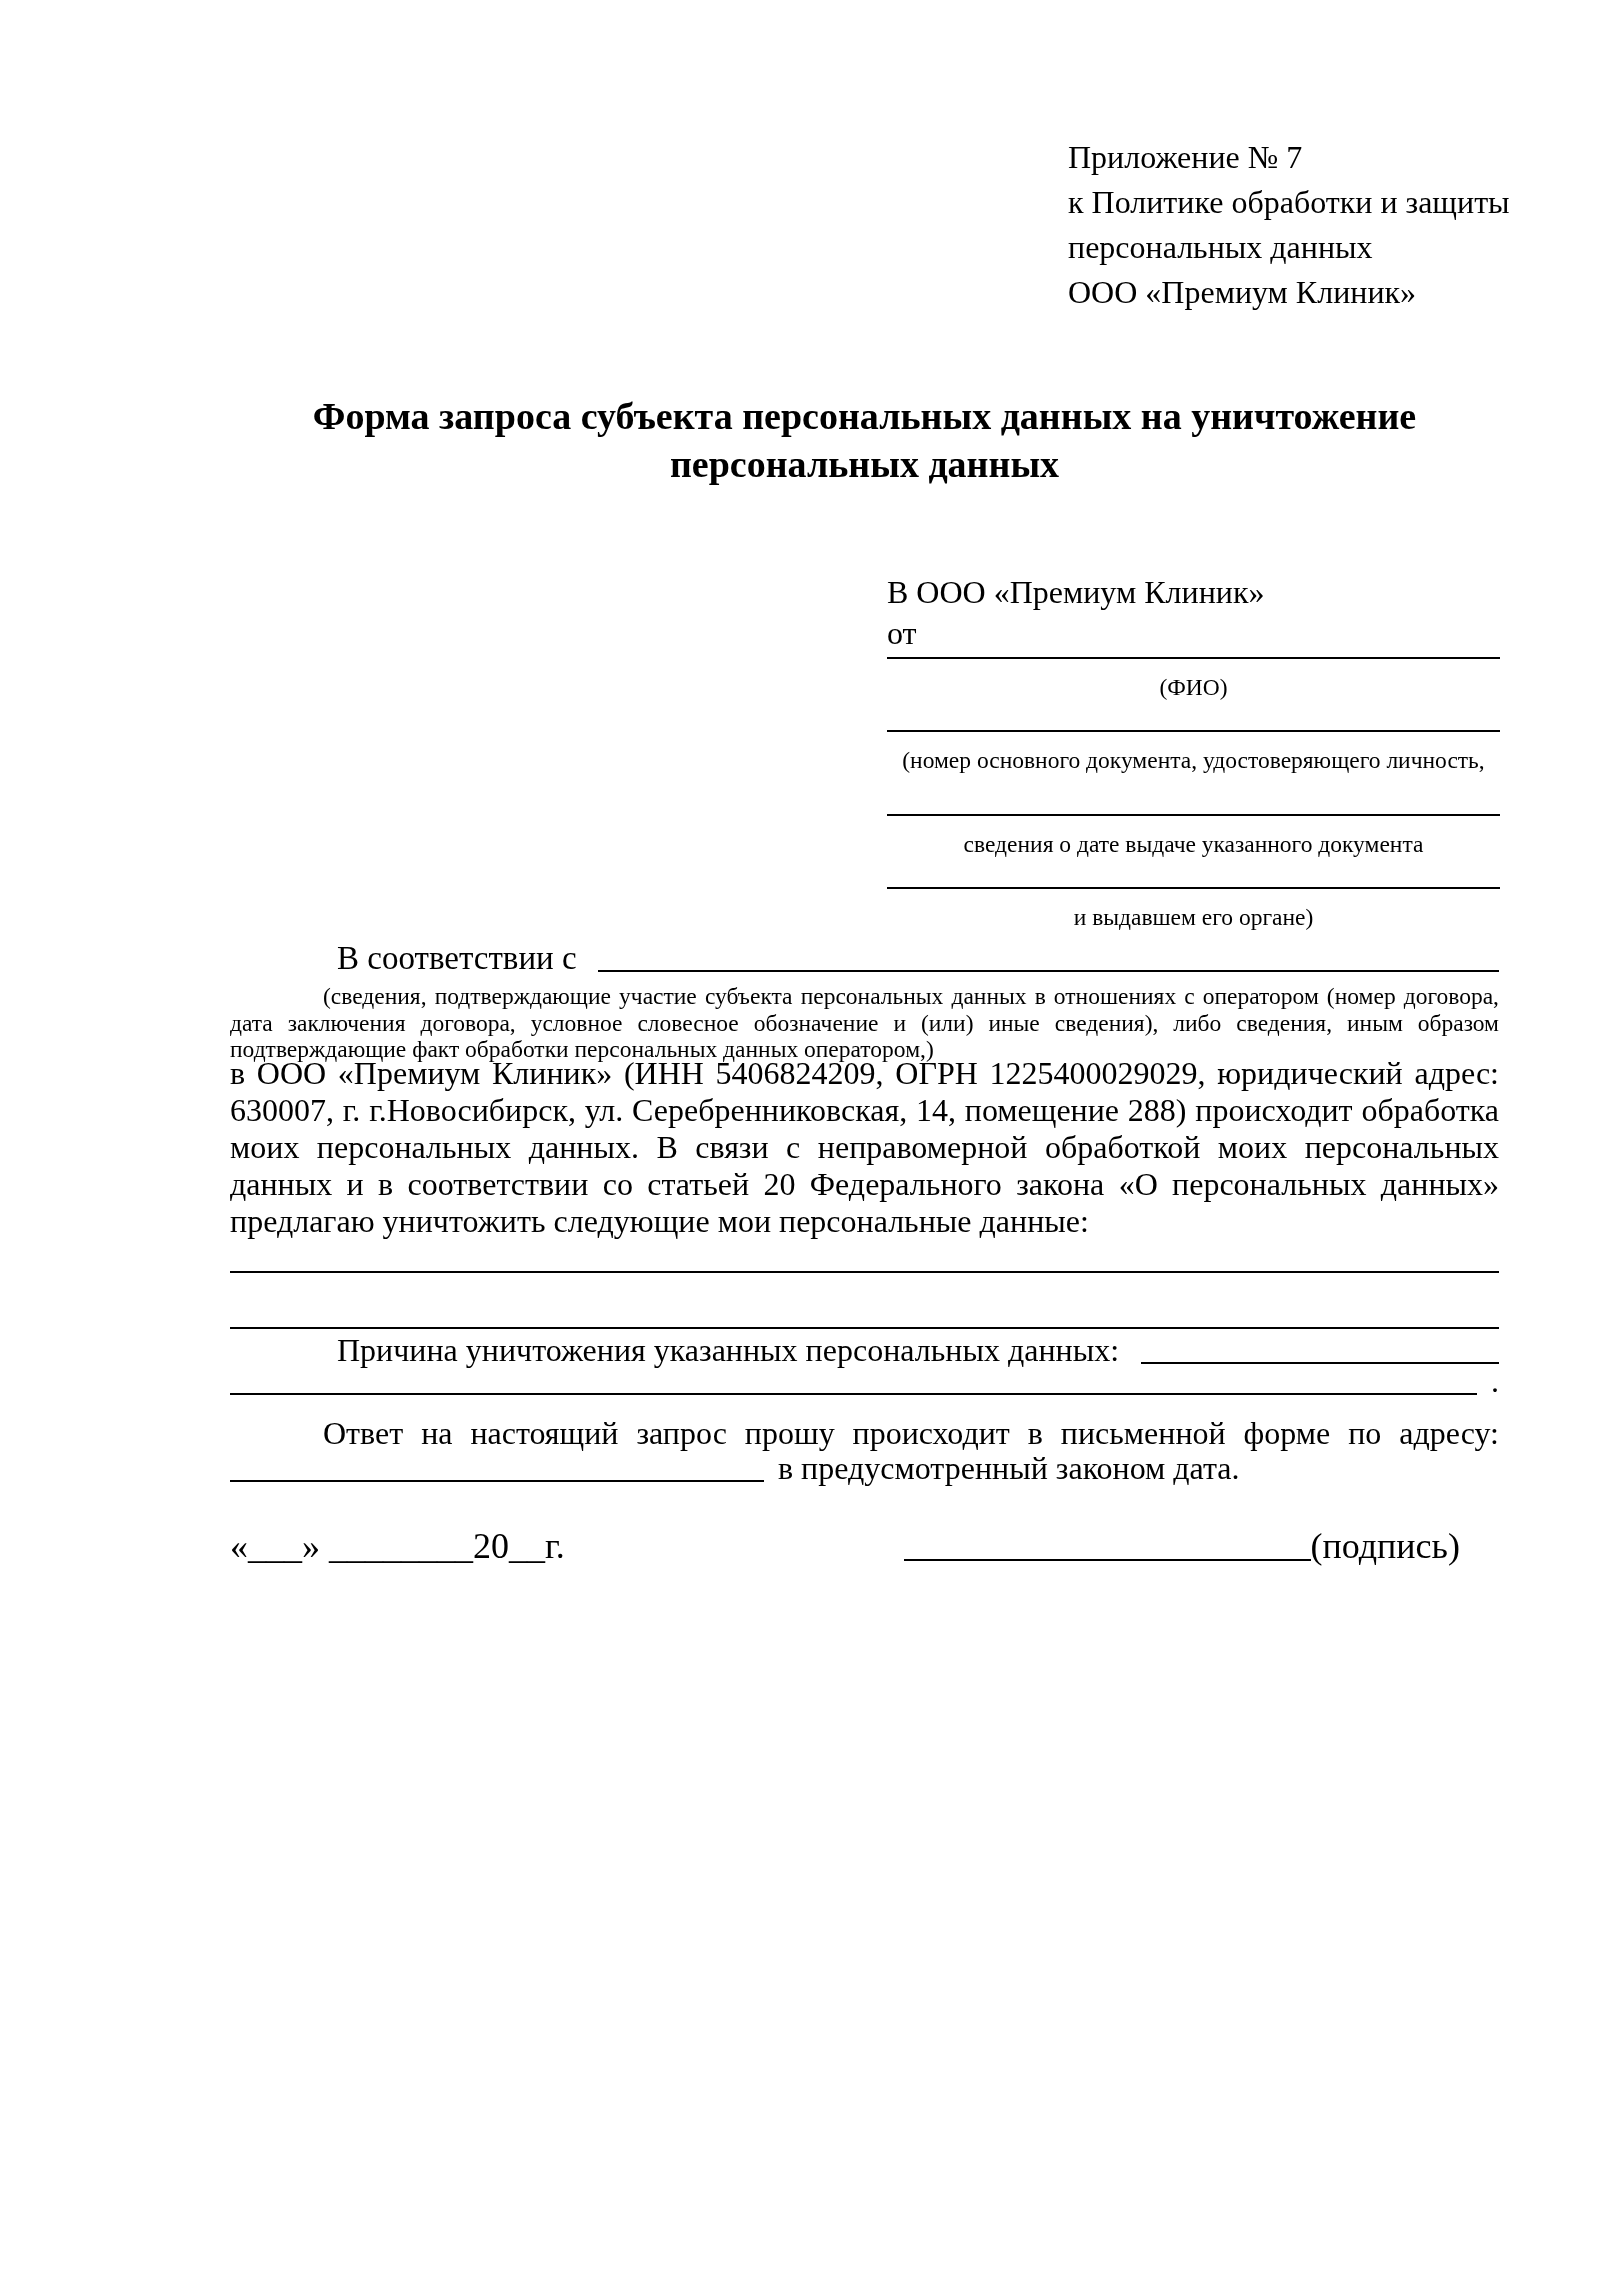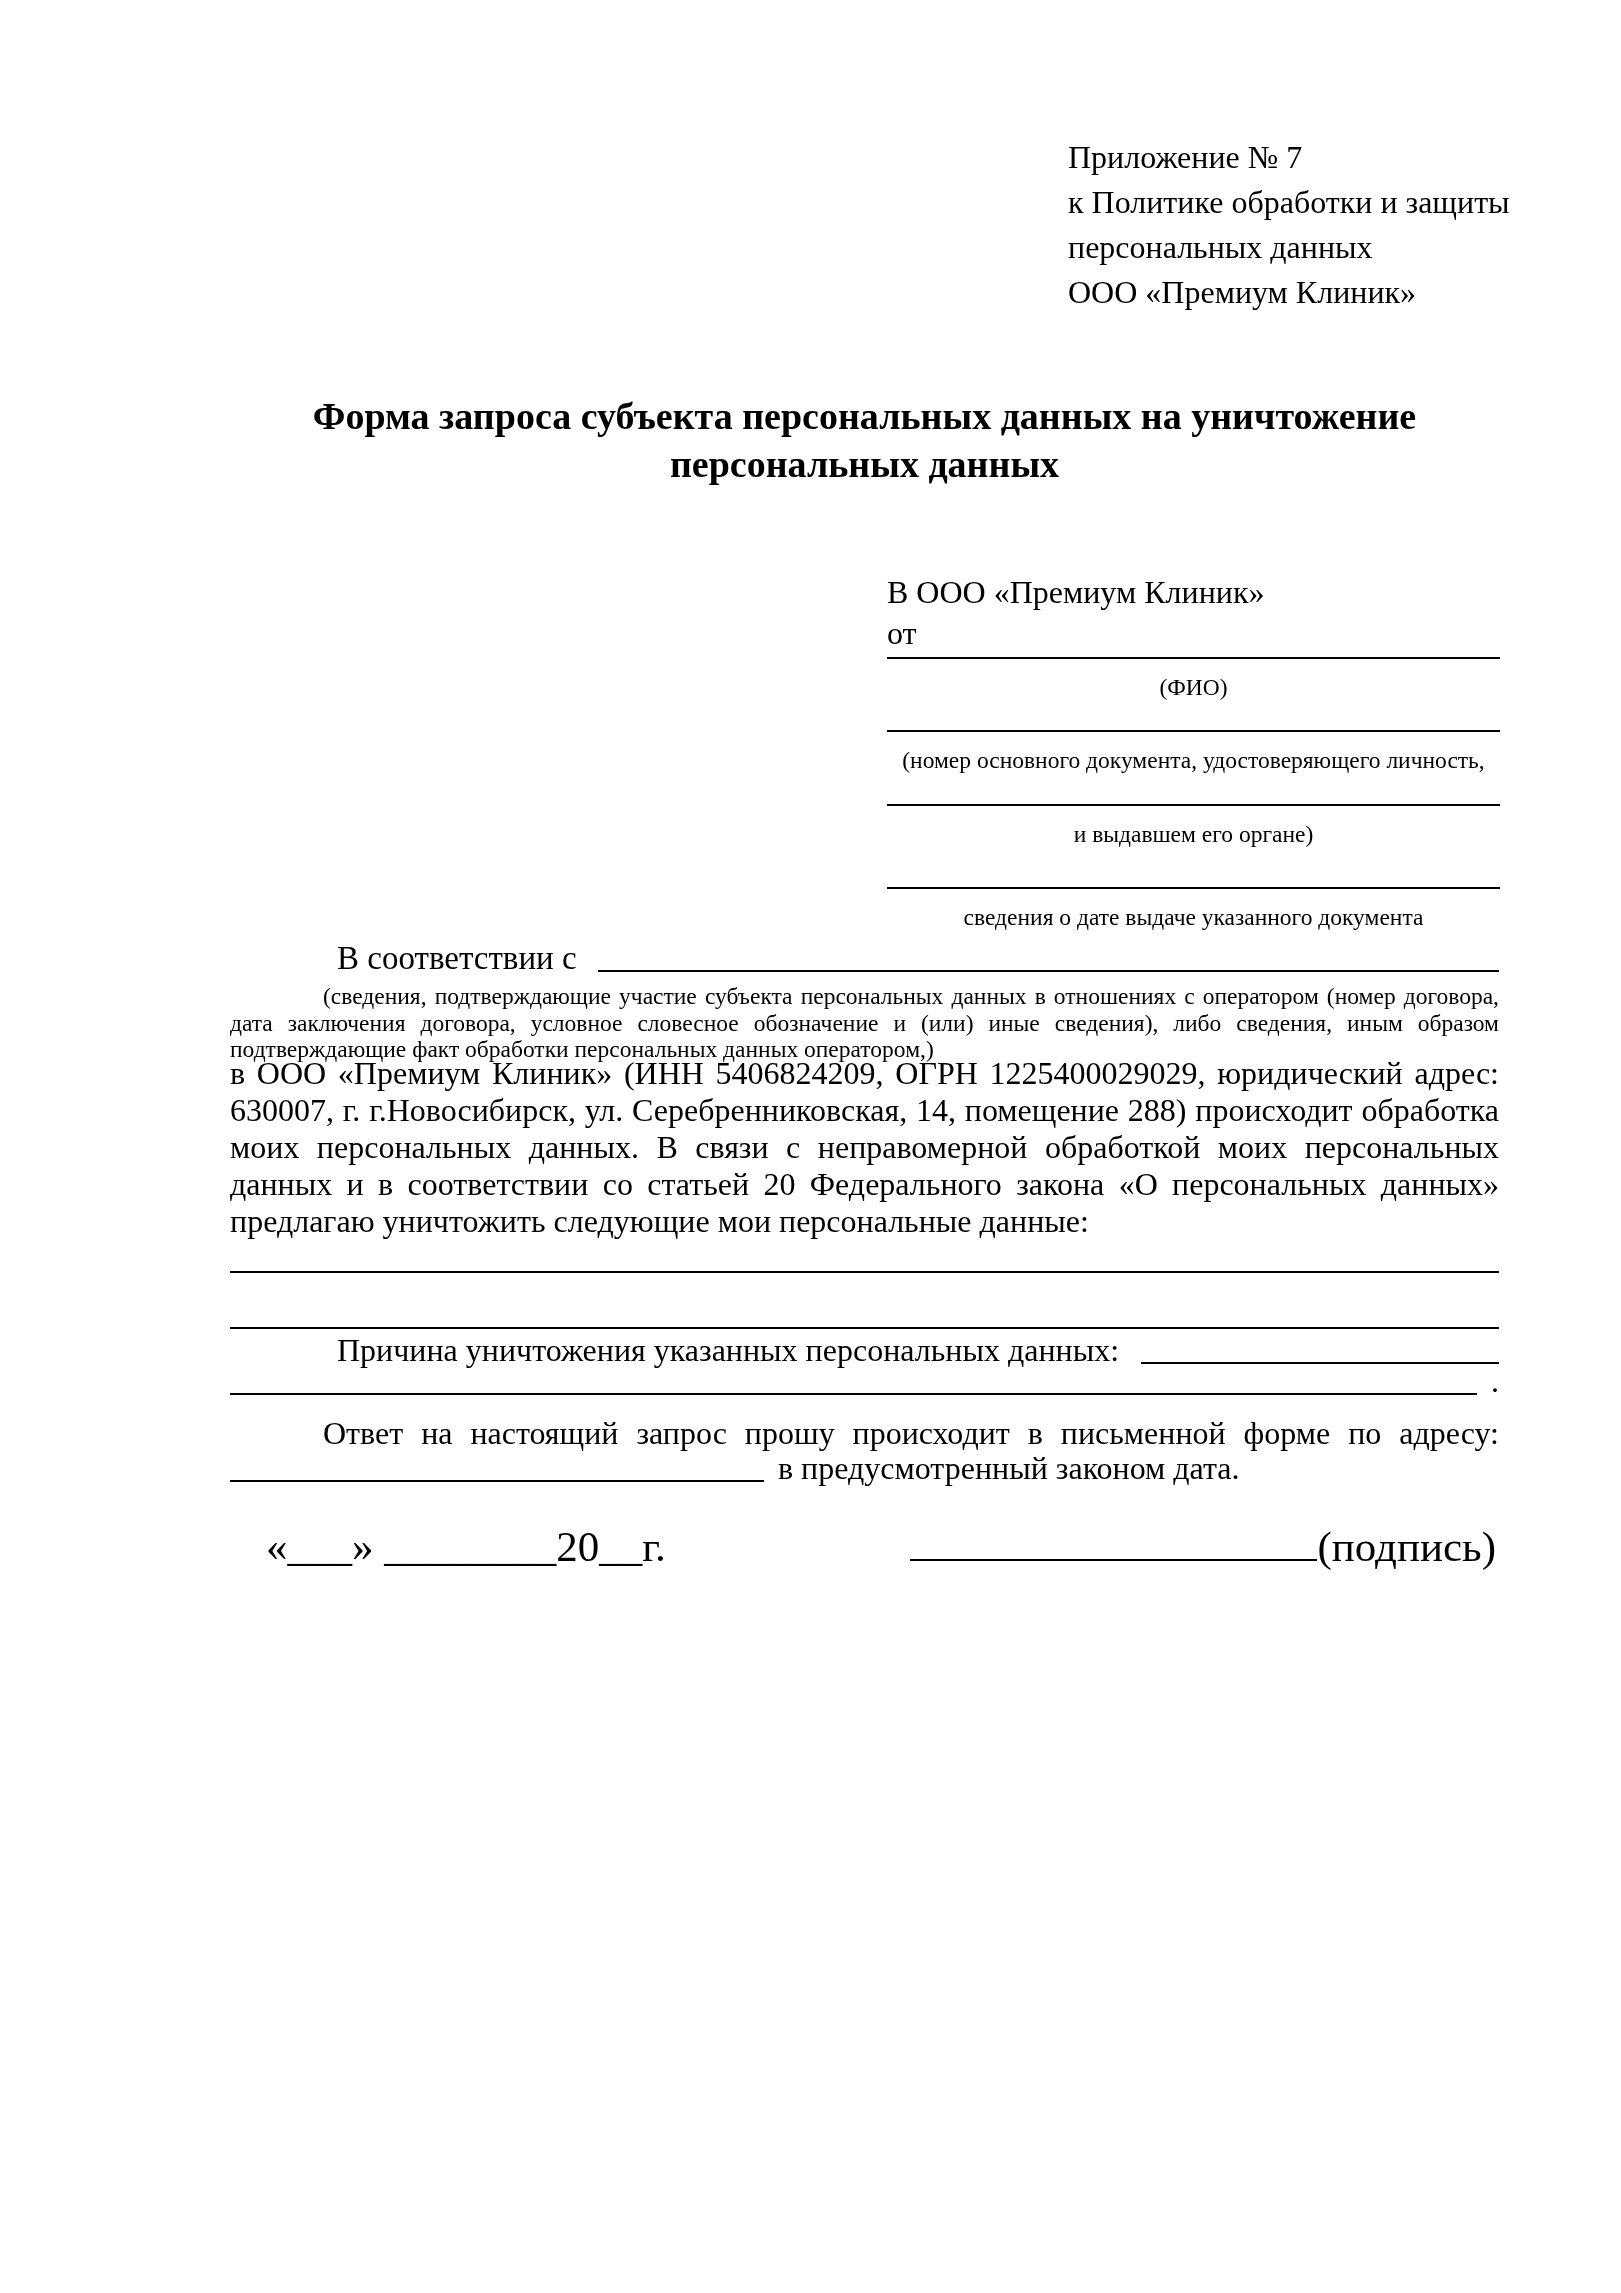--- a/index.html
+++ b/index.html
@@ -114,23 +114,22 @@
     text-align: justify;
     text-align-last: justify;
     text-indent: 93px;
   }
   .answer-line2 { top: 1449px; }
   .answer-line2 .line-fixed { width: 534px; }
   .date-row {
     top: 1527px;
     display: flex;
     justify-content: space-between;
-    font-size: 43px;
-    line-height: 39px;
-    margin-left: 36px;
+    font-size: 36px;
+    line-height: 39px;
   }
   .sig-group {
     display: flex;
     align-items: flex-end;
     margin-right: 39px;
     white-space: nowrap;
   }
   .sig-group .line-fixed { width: 407px; margin-bottom: 4.9px; }
 </style>
 </head>
@@ -154,28 +153,28 @@
     <div class="field f1">
       <div class="rule"></div>
       <div class="cap">(ФИО)</div>
     </div>
 
     <div class="field f2">
       <div class="rule"></div>
       <div class="cap">(номер основного документа, удостоверяющего личность,</div>
     </div>
 
+    <div class="field f3">
+      <div class="rule"></div>
+      <div class="cap">сведения о дате выдаче указанного документа</div>
+    </div>
+
     <div class="field f4">
       <div class="rule"></div>
       <div class="cap">и выдавшем его органе)</div>
-    </div>
-
-    <div class="field f3">
-      <div class="rule"></div>
-      <div class="cap">сведения о дате выдаче указанного документа</div>
     </div>
   </div>
 
   <div class="row flex-row accordance">
     <span class="indent"></span>
     <span>В соответствии с</span>
     <span class="line-fill"></span>
   </div>
 
   <div class="row note">(сведения, подтверждающие участие субъекта персональных данных в отношениях с оператором (номер договора, дата заключения договора, условное словесное обозначение и (или) иные сведения), либо сведения, иным образом подтверждающие факт обработки персональных данных оператором,)</div>

